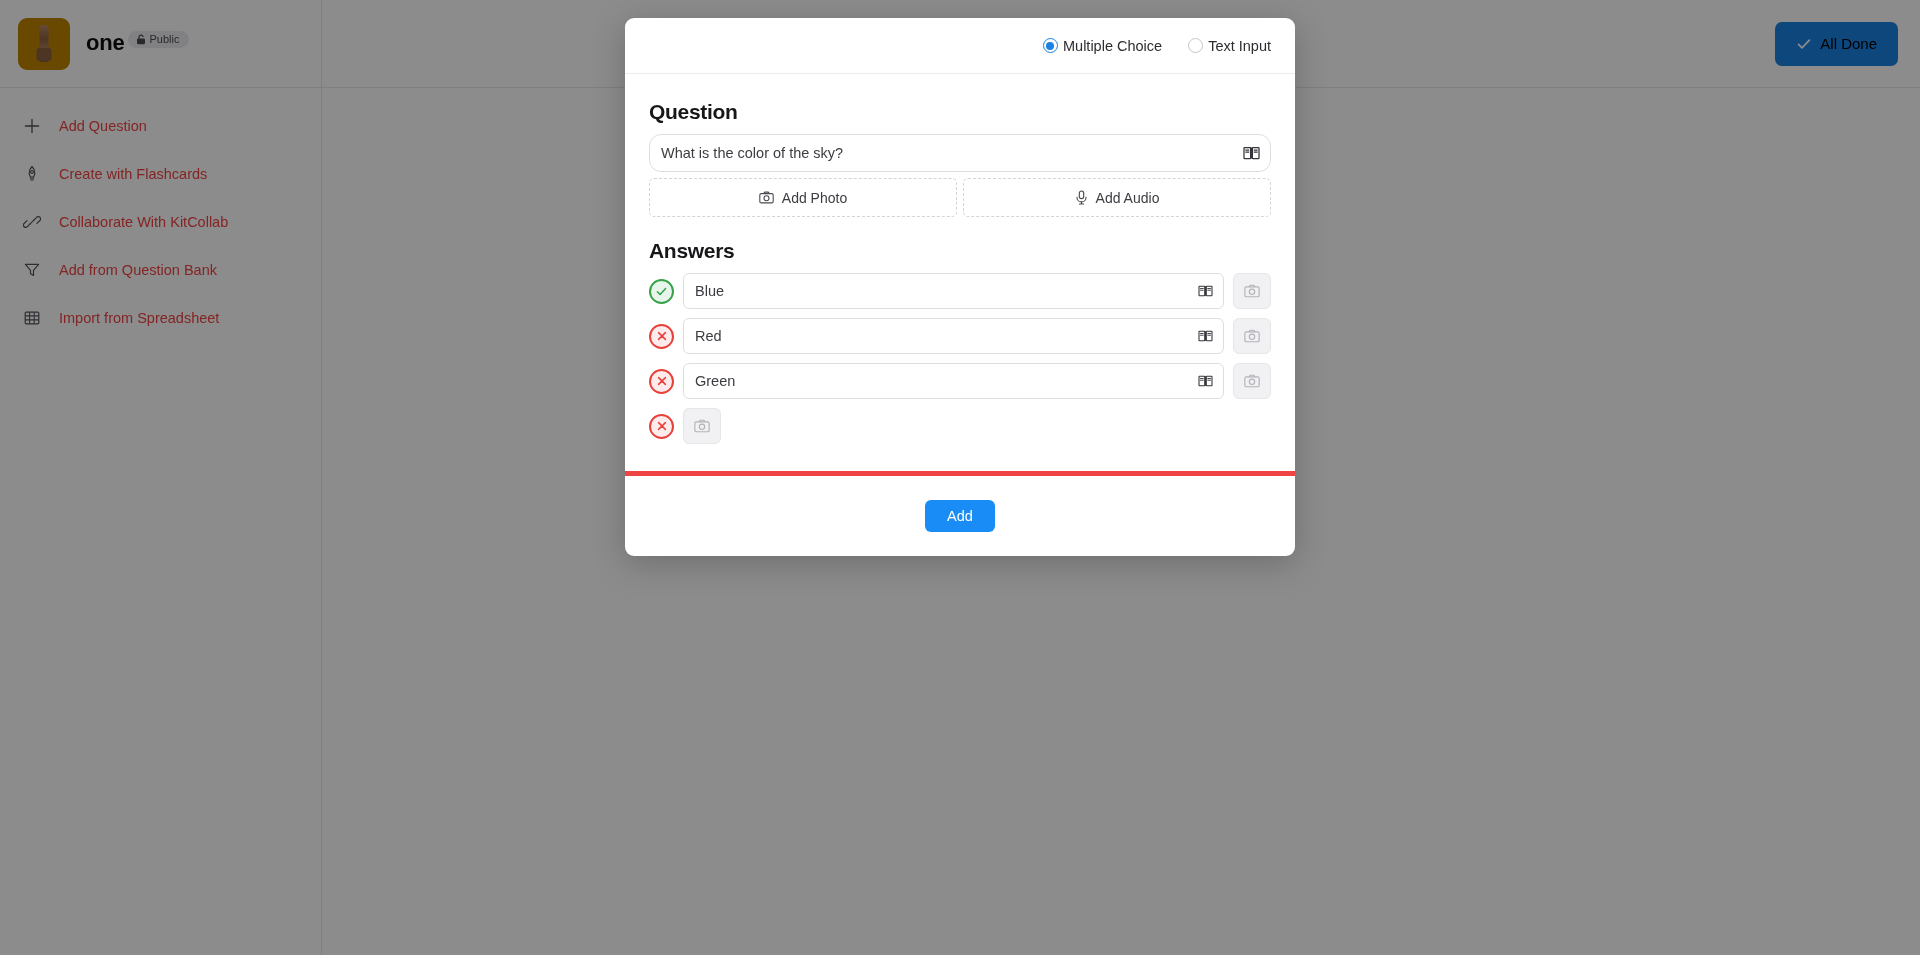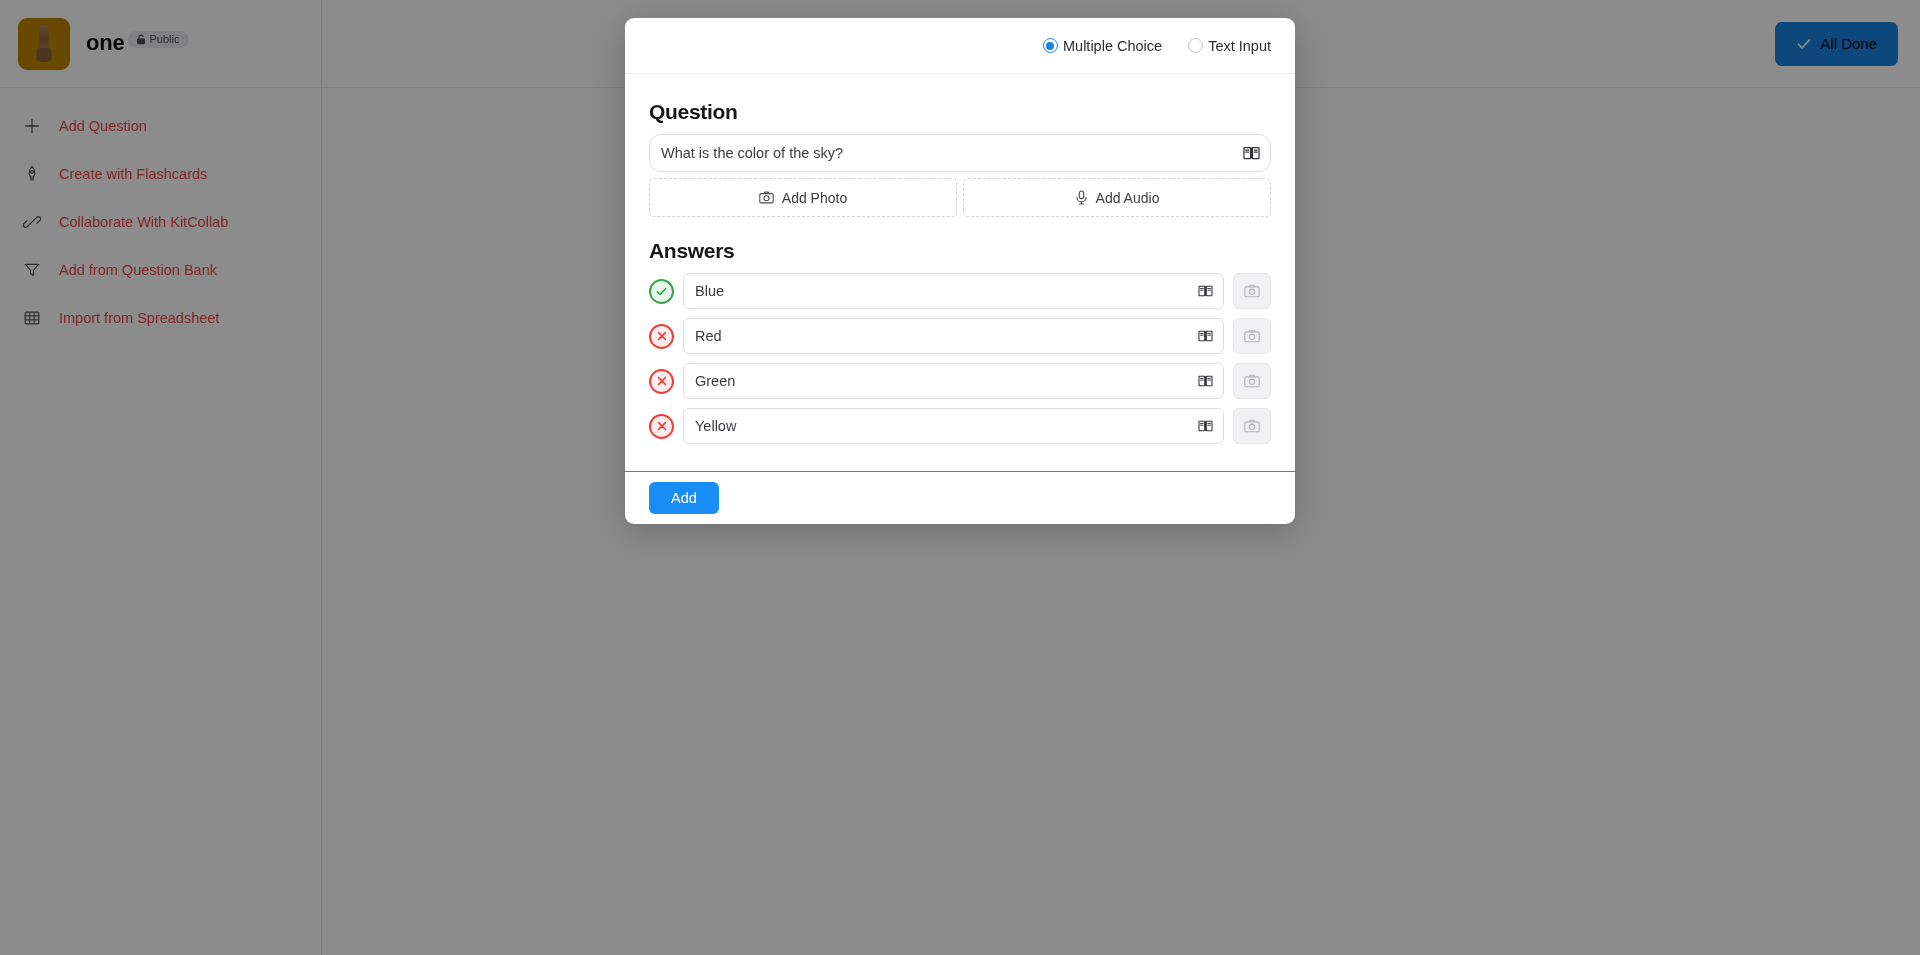--- a/index.html
+++ b/index.html
@@ -334,24 +334,24 @@
     background: #f1f1f3;
     display: flex;
     align-items: center;
     justify-content: center;
     cursor: pointer;
     color: #b3b3ba;
   }
   .ans-cam svg { display: block; }
 
   .modal-footer {
-    border-top: 1px solid #ef4444;
-    padding: 10px 24px;
-    display: flex;
-    justify-content: flex-start;
+    border-top: 5px solid #ef4444;
+    padding: 24px 24px;
+    display: flex;
+    justify-content: center;
   }
   .btn-add {
     background: #1a8cf5;
     color: #ffffff;
     border: none;
     border-radius: 6px;
     font-size: 14.5px;
     height: 32px;
     padding: 0 22px;
     cursor: pointer;
@@ -611,31 +611,20 @@
       </div>
 
       <div class="ans-row">
         <div class="ans-mark wrong">
           <span>
             <svg width="12" height="12" viewBox="0 0 12 12" fill="none">
               <path d="M2.6 2.6l6.8 6.8M9.4 2.6l-6.8 6.8" stroke="currentColor" stroke-width="1.5" stroke-linecap="round"></path>
             </svg>
           </span>
         </div>
-        <div class="ans-field">
-          <input type="text" value="Yellow" style="">
-          <span class="icon-book">
-            <svg width="15" height="13" viewBox="0 0 17 15" fill="none">
-              <rect x="1" y="2" width="6.6" height="11" rx="0.6" stroke="#34343a" stroke-width="1.25"></rect>
-              <rect x="9.4" y="2" width="6.6" height="11" rx="0.6" stroke="#34343a" stroke-width="1.25"></rect>
-              <path d="M2.7 4.6h3.2M2.7 6.6h3.2M11.1 4.6h3.2M11.1 6.6h3.2" stroke="#34343a" stroke-width="1.05" stroke-linecap="round"></path>
-              <path d="M8.5 2v11" stroke="#34343a" stroke-width="1.25"></path>
-            </svg>
-          </span>
-        </div>
         <div class="ans-cam">
           <span>
             <svg width="16" height="14" viewBox="0 0 15 13" fill="none">
               <rect x="0.8" y="2.6" width="13.4" height="9.3" rx="1.5" stroke="currentColor" stroke-width="1.1"></rect>
               <path d="M4.7 2.6l1-1.5h3.6l1 1.5" stroke="currentColor" stroke-width="1.1" stroke-linejoin="round"></path>
               <circle cx="7.5" cy="7.3" r="2.5" stroke="currentColor" stroke-width="1.1"></circle>
             </svg>
           </span>
         </div>
       </div>

